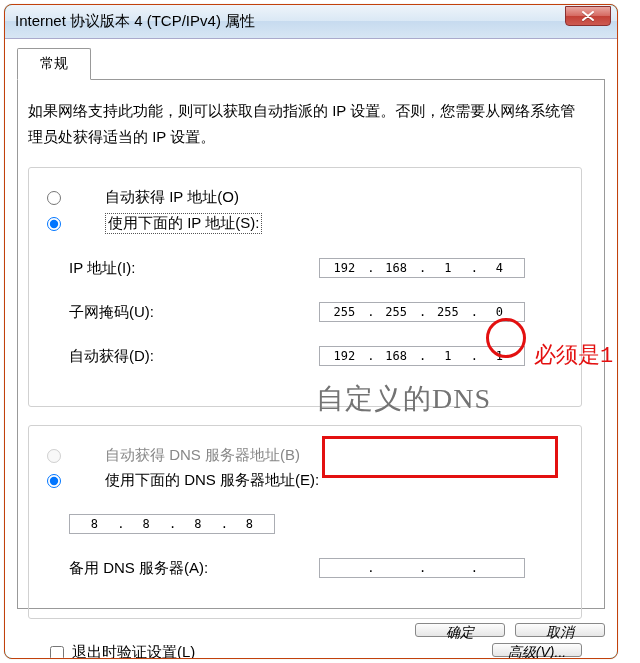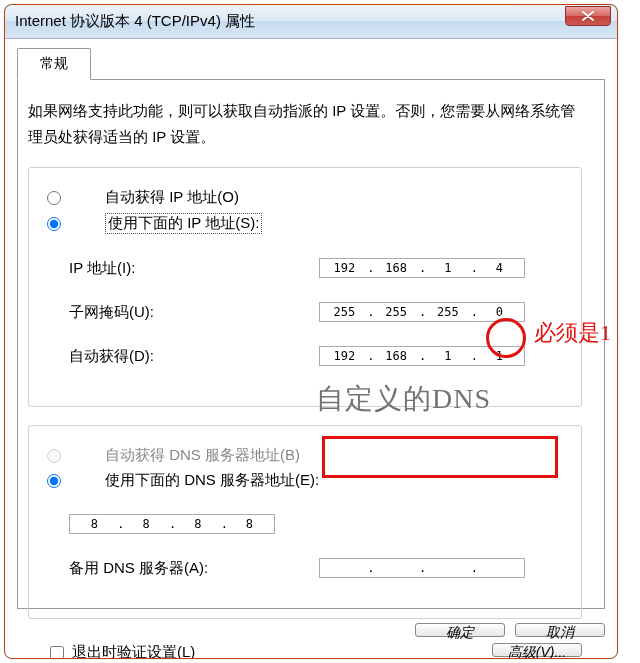--- a/index.html
+++ b/index.html
@@ -182,24 +182,24 @@
       border: 3px solid #e31010;
       border-radius: 50%;
       left: 486px;
       top: 318px;
       z-index: 10;
       pointer-events: none;
     }
     .annot-text1 {
       position: absolute;
       left: 534px;
-      top: 318px;
+      top: 340px;
       color: #e31010;
       font-size: 22px;
-      font-family: Liberation Serif, serif;
+      font-family: Liberation Mono, monospace;
       z-index: 10;
       pointer-events: none;
       white-space: nowrap;
     }
     .annot-text2 {
       position: absolute;
       left: 316px;
       top: 380px;
       color: #737373;
       font-size: 28px;

